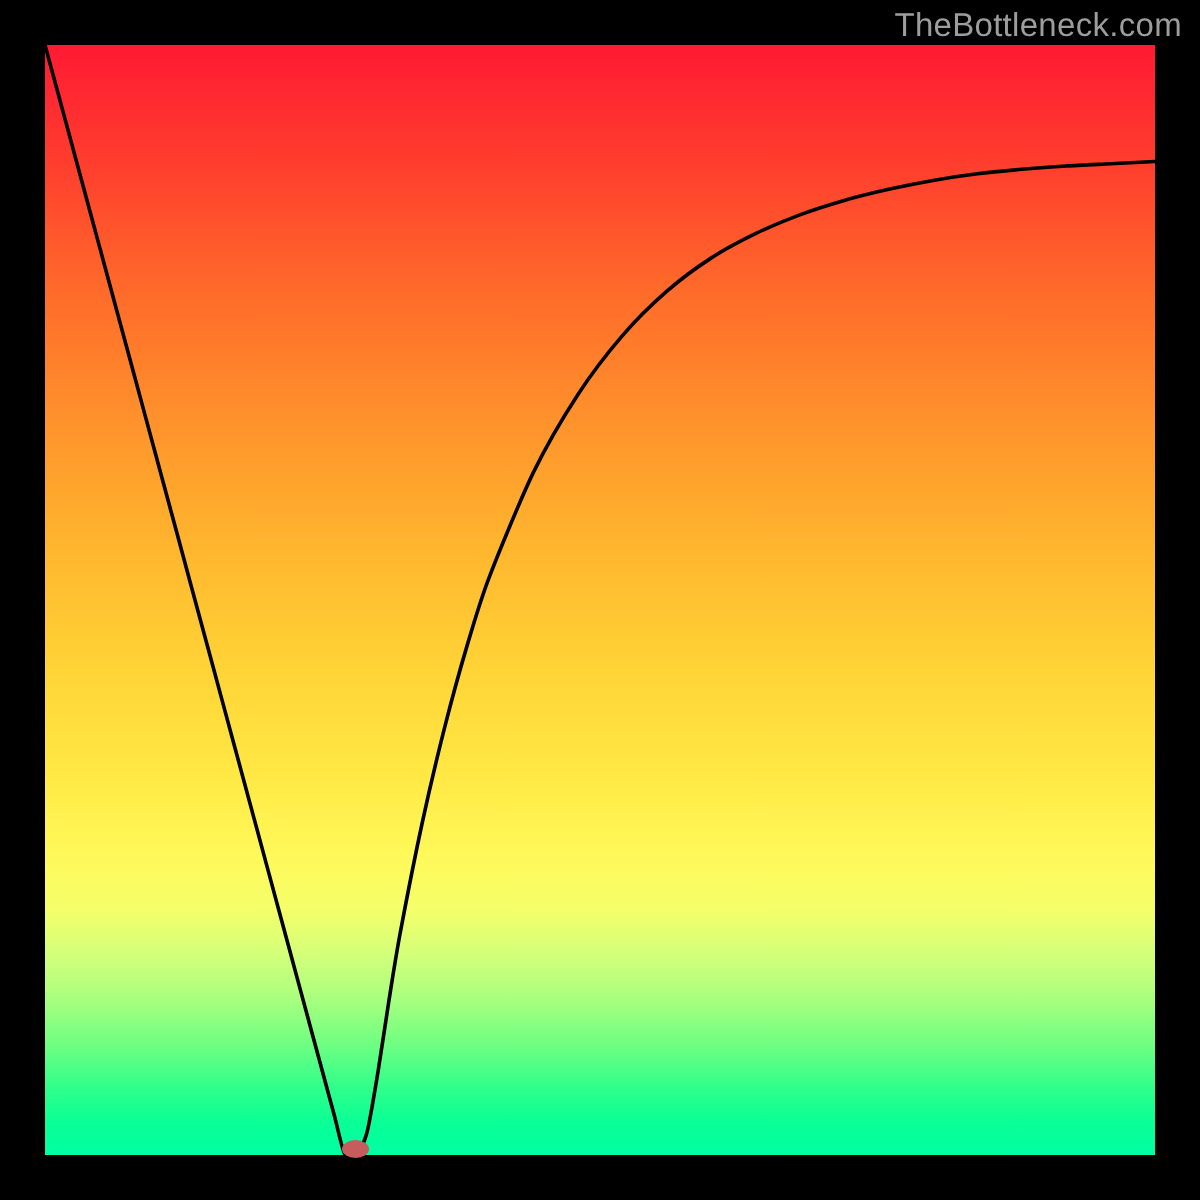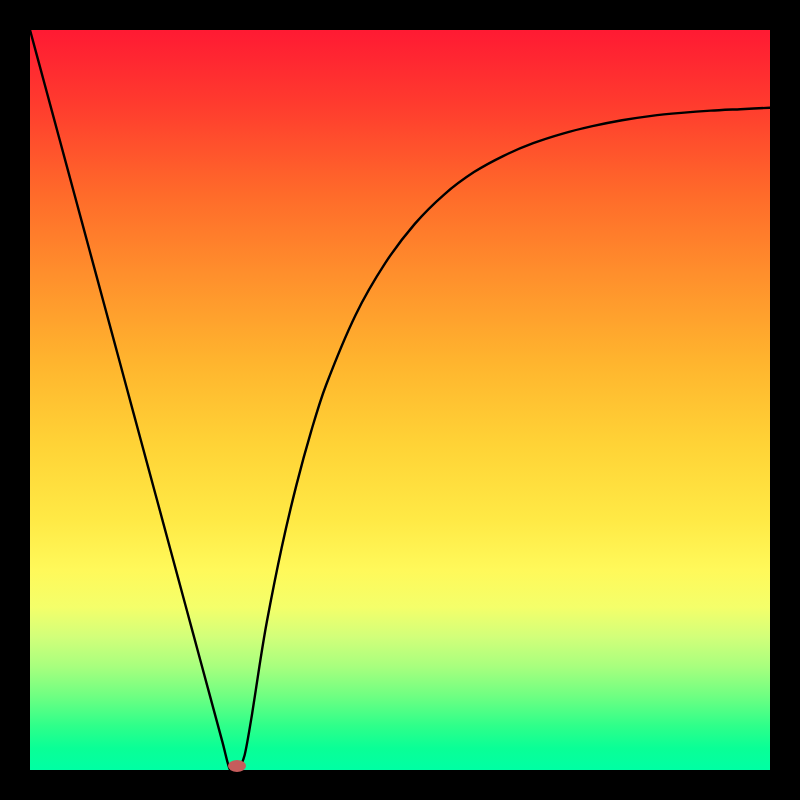--- a/index.html
+++ b/index.html
@@ -64,19 +64,20 @@
     height: 12px;
     border-radius: 50% / 50%;
     background: #c65c5c;
     transform: translate(-50%, -50%);
   }
 </style>
 </head>
 <body>
 
 <div class="frame">
+  <div class="watermark">TheBottleneck.com</div>
   <div class="plot-area">
     <svg class="curve" viewBox="0 0 740 740" preserveAspectRatio="none">
       <path id="curve-path" d="M 0.00 0.00 C 1.97 7.30, 10.85 40.16, 14.80 54.76 C 18.75 69.36, 25.65 94.92, 29.60 109.52 C 33.55 124.12, 40.45 149.68, 44.40 164.28 C 48.35 178.88, 55.25 204.44, 59.20 219.04 C 63.15 233.64, 70.05 259.20, 74.00 273.80 C 77.95 288.40, 84.85 313.96, 88.80 328.56 C 92.75 343.16, 99.65 368.72, 103.60 383.32 C 107.55 397.92, 114.45 423.48, 118.40 438.08 C 122.35 452.68, 129.25 478.24, 133.20 492.84 C 137.15 507.44, 144.05 533.00, 148.00 547.60 C 151.95 562.20, 158.85 587.76, 162.80 602.36 C 166.75 616.96, 173.65 642.52, 177.60 657.12 C 181.55 671.72, 189.44 700.93, 192.40 711.88 C 195.36 722.83, 197.83 735.51, 199.80 739.26 C 201.77 743.01, 205.23 741.87, 207.20 740.00 C 209.17 738.13, 212.63 732.60, 214.60 725.20 C 216.57 717.80, 220.03 696.34, 222.00 684.50 C 223.97 672.66, 227.43 648.73, 229.40 636.40 C 231.37 624.07, 233.84 607.79, 236.80 592.00 C 239.76 576.21, 247.65 536.25, 251.60 518.00 C 255.55 499.75, 262.45 470.69, 266.40 455.10 C 270.35 439.51, 277.25 414.40, 281.20 401.08 C 285.15 387.76, 290.08 370.69, 296.00 355.20 C 301.92 339.71, 317.71 301.18, 325.60 284.90 C 333.49 268.62, 347.31 245.24, 355.20 233.10 C 363.09 220.96, 376.91 203.06, 384.80 193.88 C 392.69 184.70, 406.51 171.19, 414.40 164.28 C 422.29 157.37, 436.11 147.21, 444.00 142.08 C 451.89 136.95, 465.71 129.65, 473.60 125.80 C 481.49 121.95, 495.31 116.18, 503.20 113.22 C 511.09 110.26, 524.91 105.87, 532.80 103.60 C 540.69 101.33, 554.51 97.98, 562.40 96.20 C 570.29 94.42, 584.11 91.66, 592.00 90.28 C 599.89 88.90, 613.71 86.83, 621.60 85.84 C 629.49 84.85, 643.31 83.57, 651.20 82.88 C 659.09 82.19, 672.91 81.15, 680.80 80.66 C 688.69 80.17, 702.51 79.57, 710.40 79.18 C 718.29 78.79, 736.05 77.90, 740.00 77.70" fill="none" stroke="#000000" stroke-width="2.4" stroke-linejoin="round" stroke-linecap="round"></path>
     </svg>
     <div class="marker" id="min-marker" style="left: 207.2px; top: 736px; background: rgb(198, 92, 92);"></div>
   </div>
 </div>
 
 </body></html>

